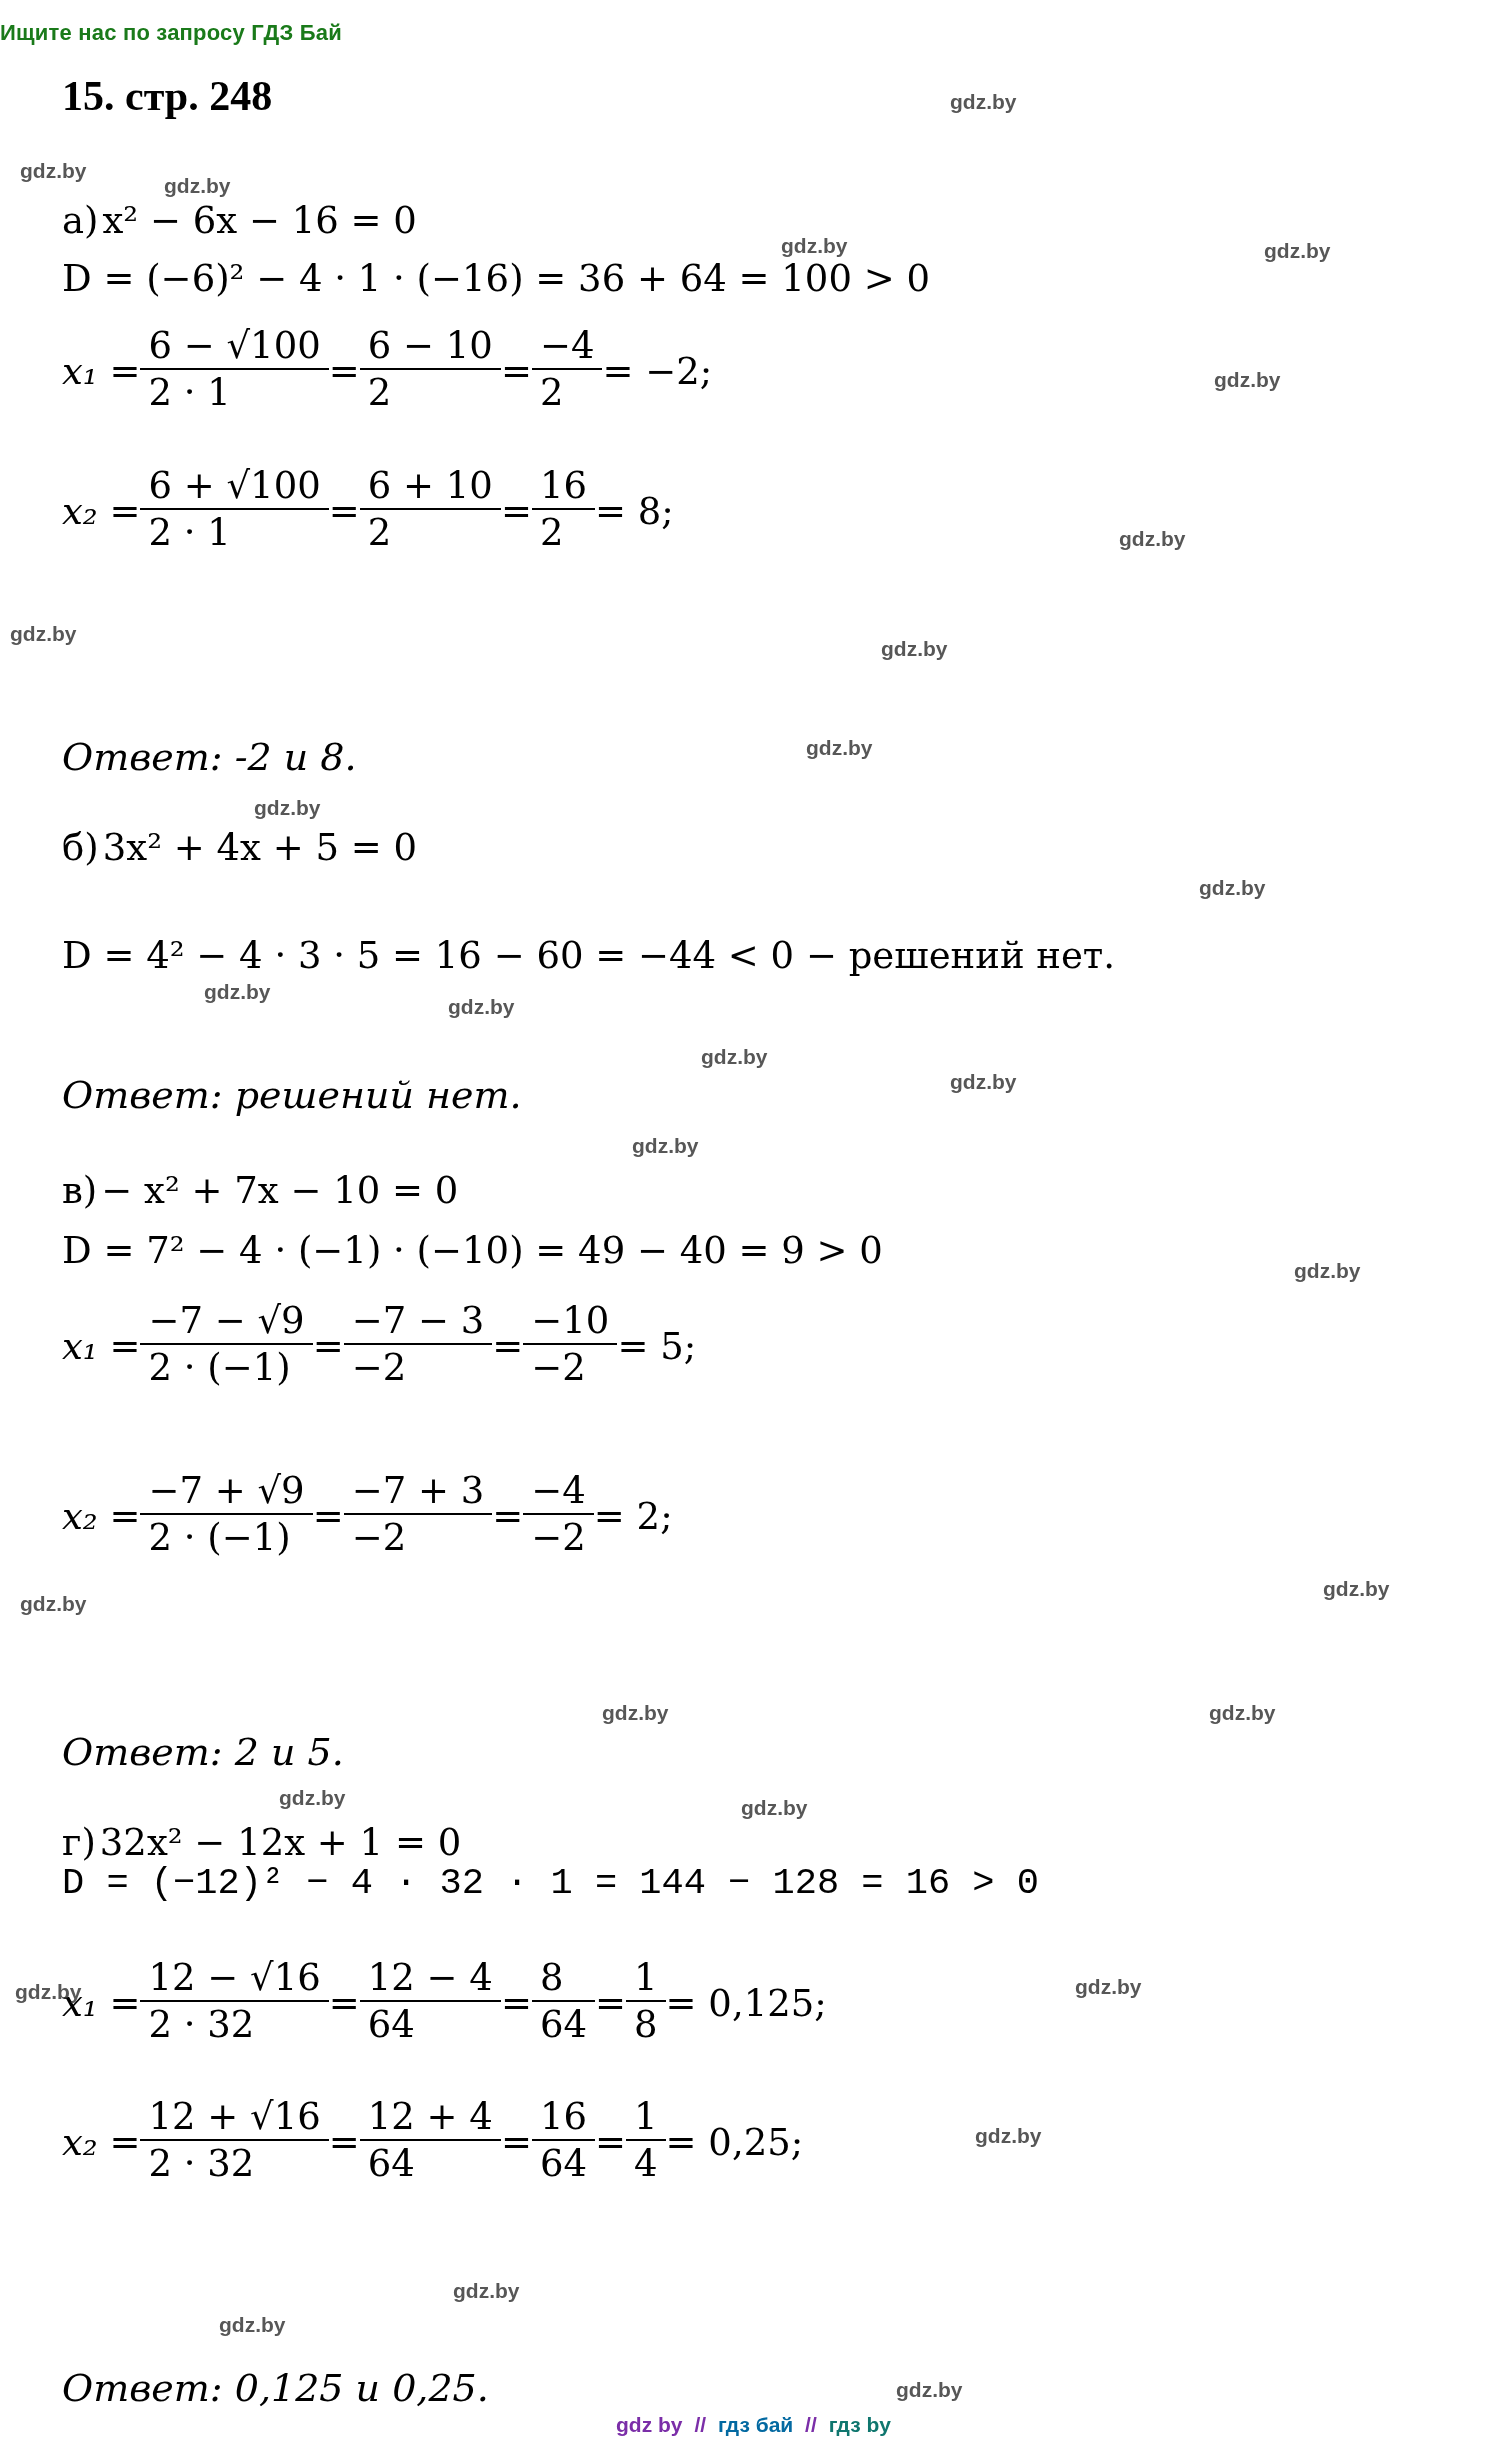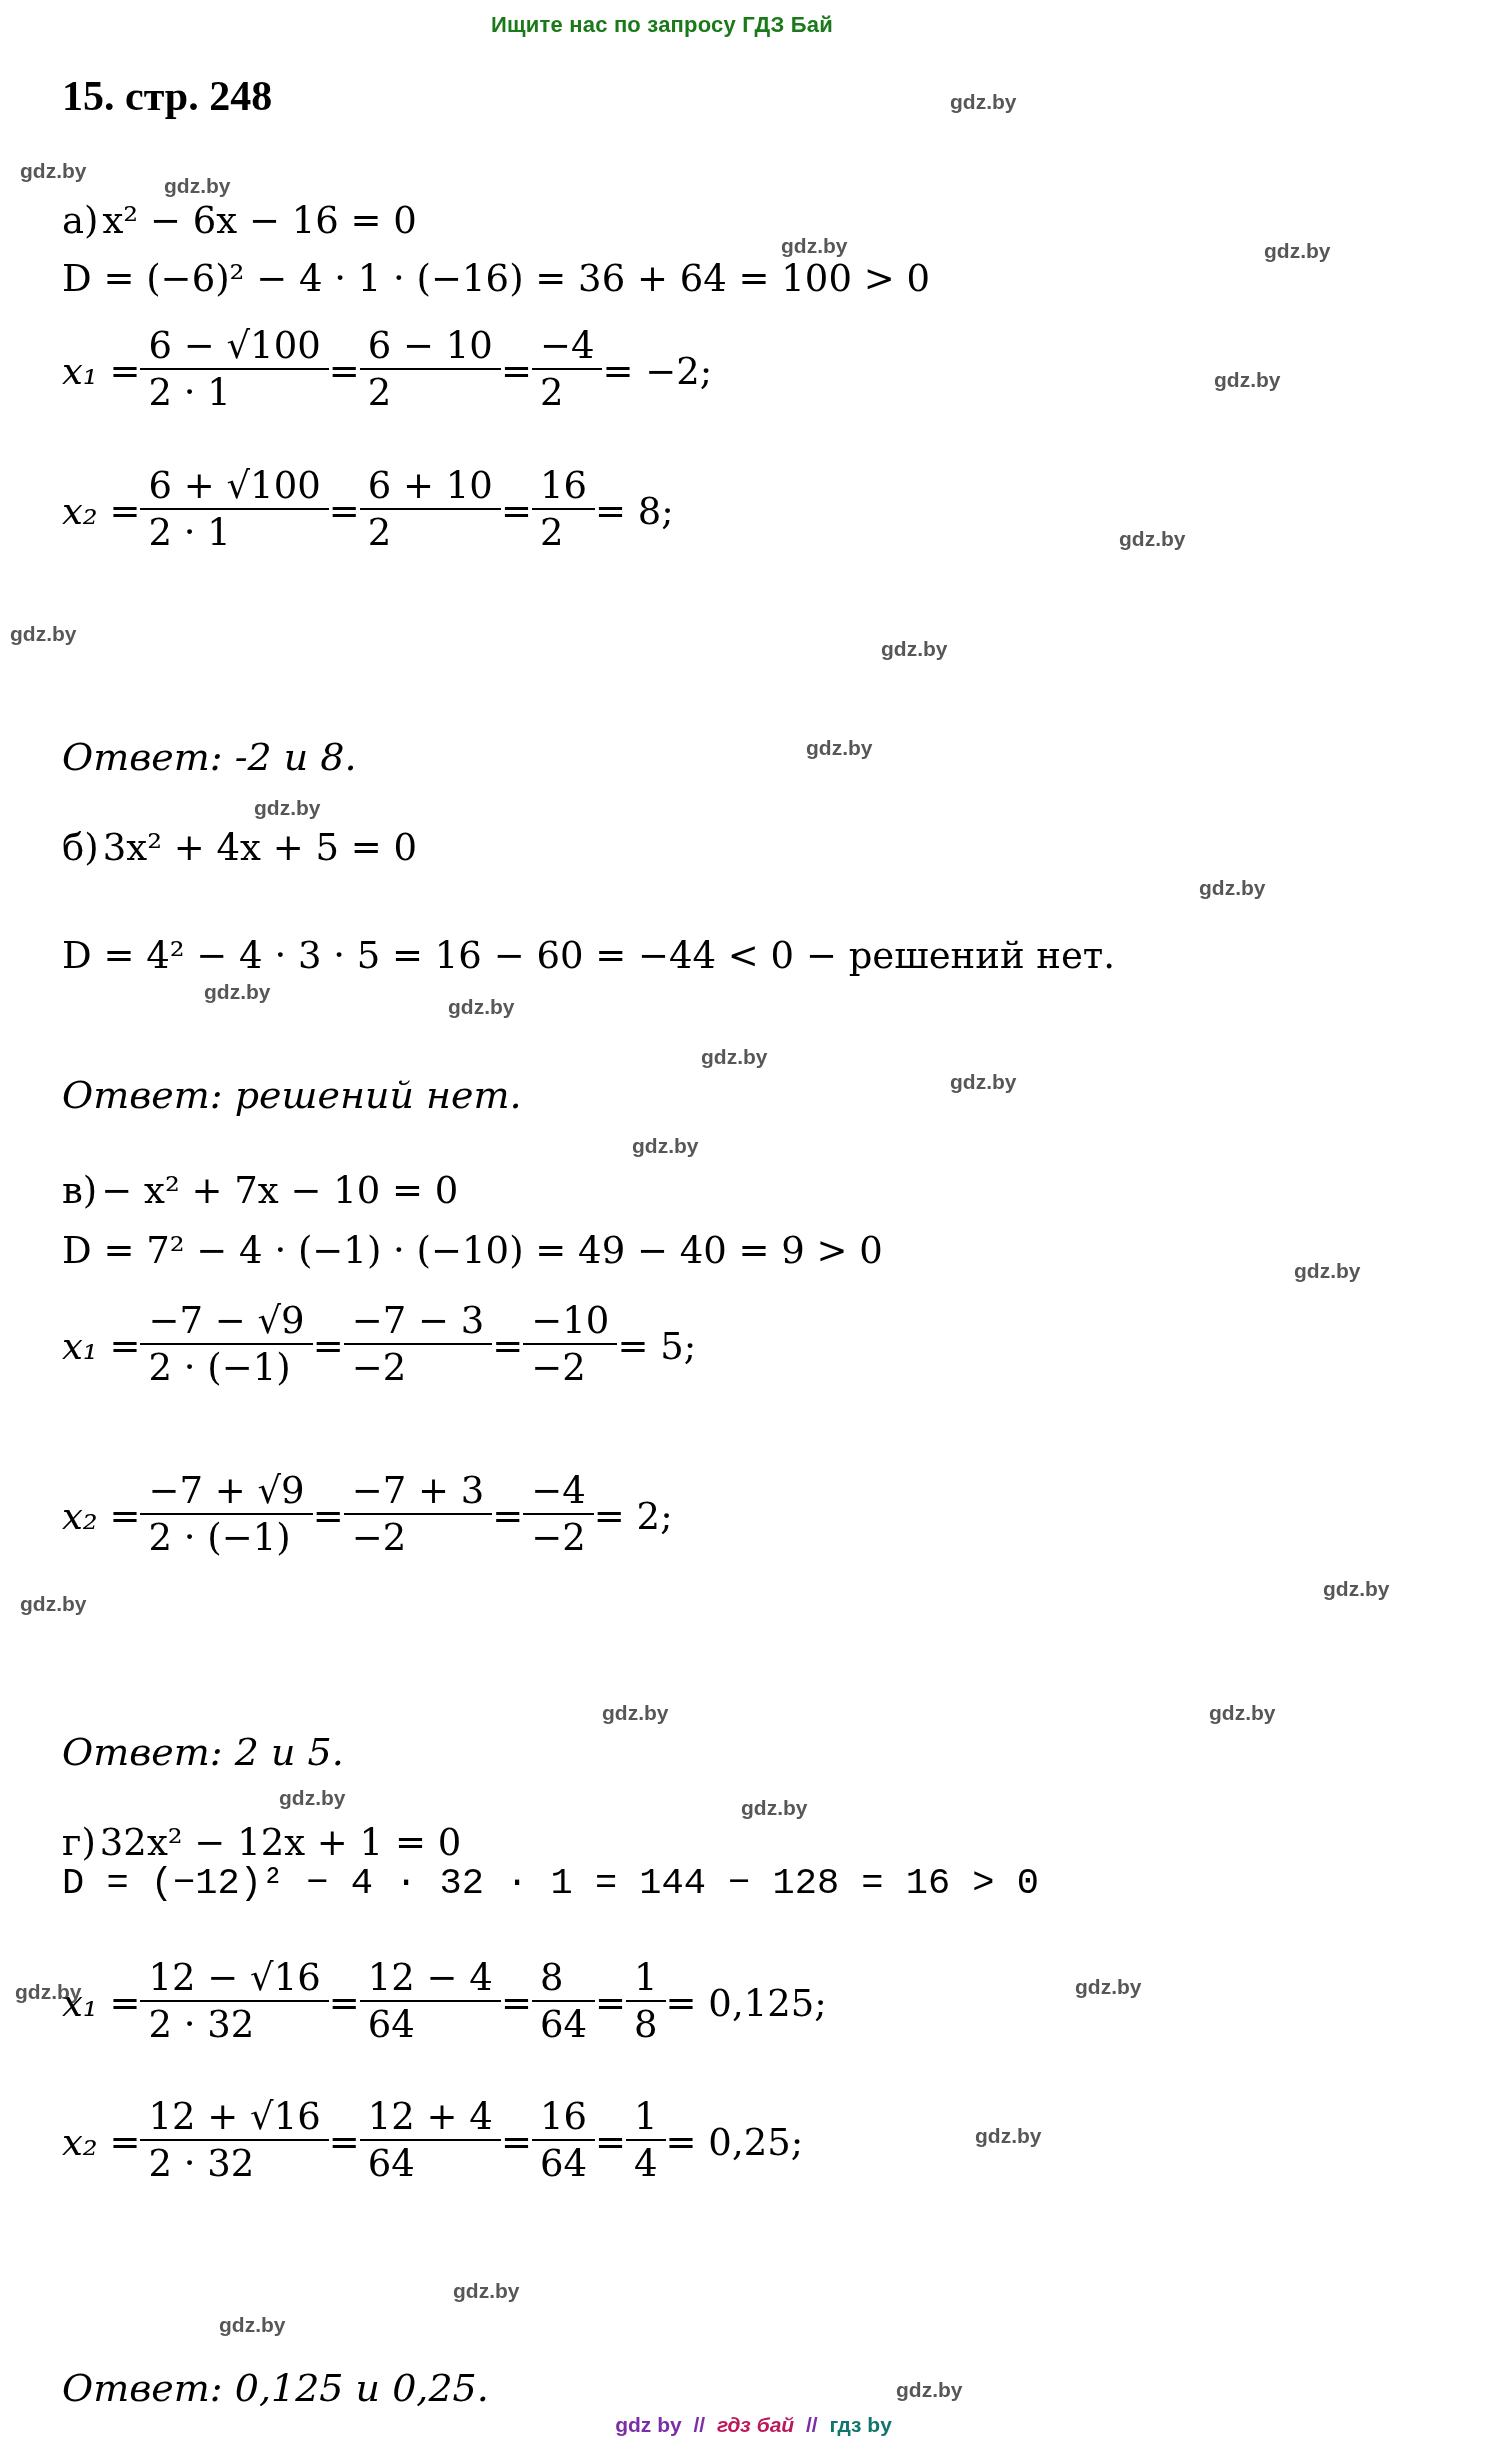--- a/index.html
+++ b/index.html
@@ -13,45 +13,44 @@
     overflow:hidden;
   }
   .page{
     position:relative;
     width:1507px;
     height:2445px;
   }
   
   .top-promo{
     position:absolute;
-    top:12px;
+    top:20px;
     left:0;
     width:1324px;
-    text-align:center;
     color:#1a7a1a;
     font-family:"Liberation Sans", sans-serif;
     font-weight:bold;
     font-size:22px;
     letter-spacing:0.2px;
   }
   
   .bottom-footer{
     position:absolute;
     bottom:8px;
     left:0;
     width:1507px;
     text-align:center;
     font-family:"Liberation Sans", sans-serif;
     font-weight:bold;
     font-size:21px;
     color:#7b2ea8;
   }
   .bottom-footer .sep{color:#7b2ea8;padding:0 6px;}
   .bottom-footer .g1{color:#7b2ea8;}
-  .bottom-footer .g2{color:#be185d;font-style:italic;}
+  .bottom-footer .g2{color:#0369a1;}
   .bottom-footer .g3{color:#0f766e;}
 
   .title{
     position:absolute;
     left:62px;
     top:72px;
     font-size:42px;
     font-weight:bold;
     font-family:"Liberation Serif", serif;
   }

